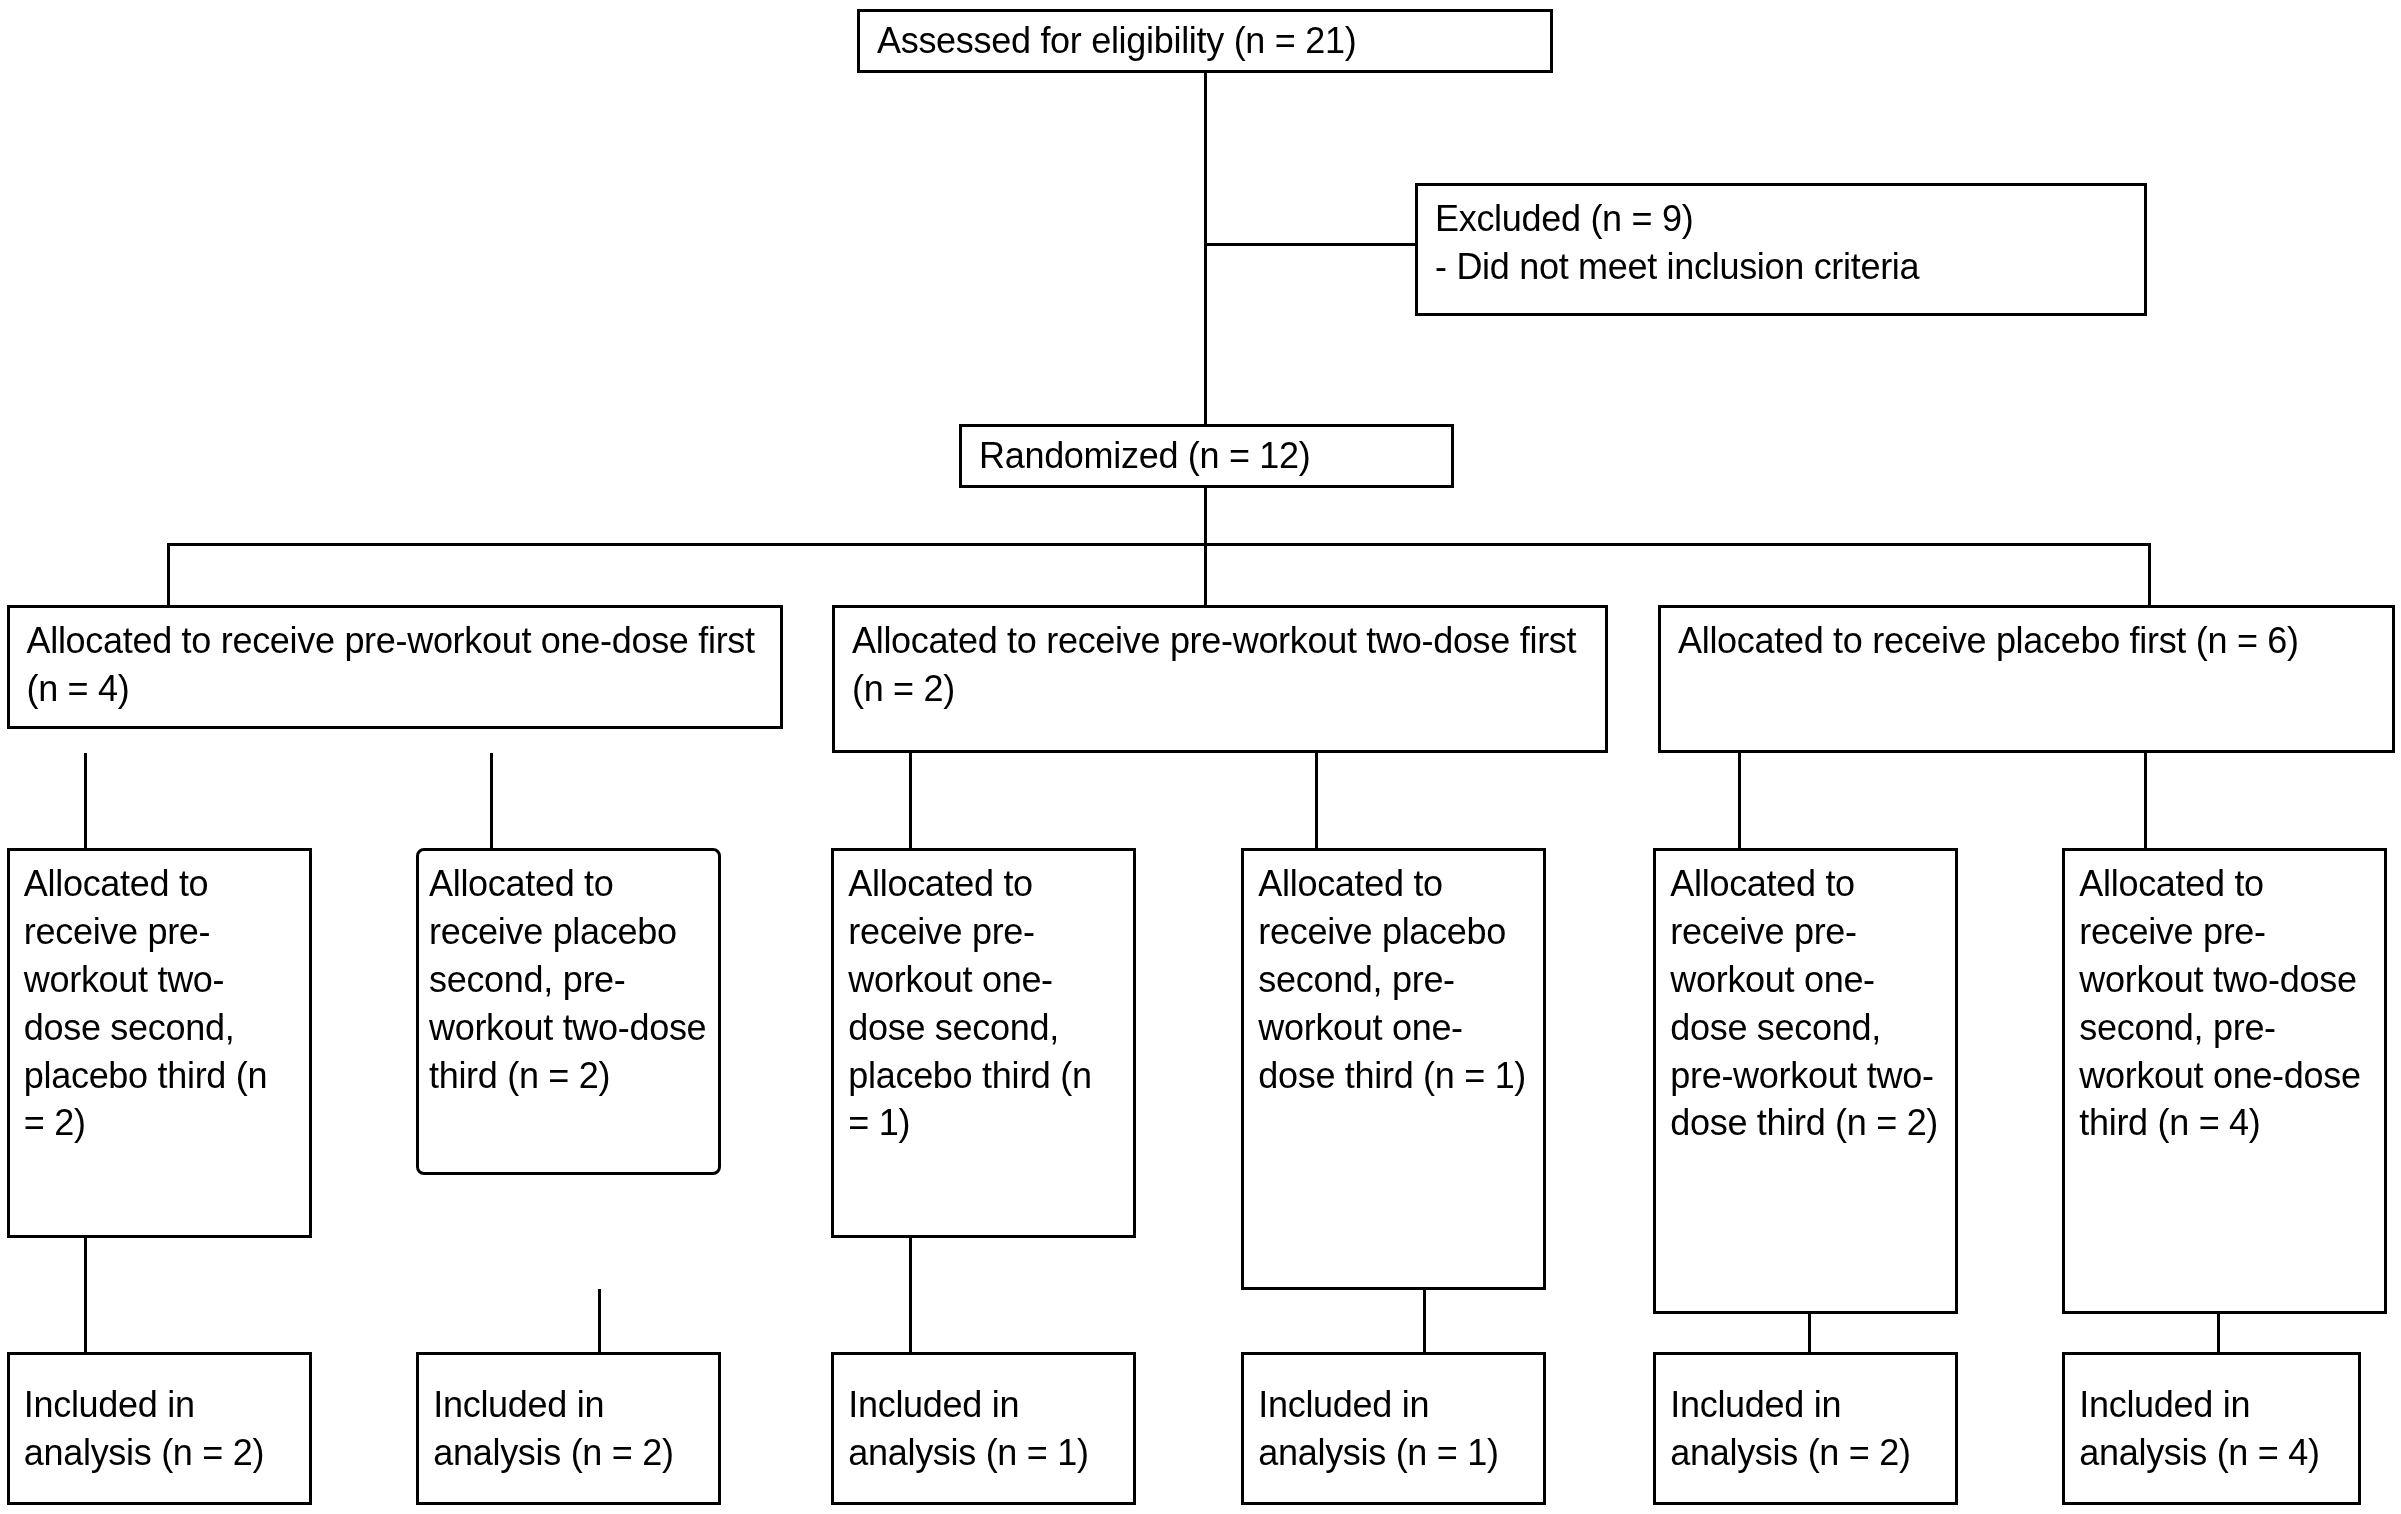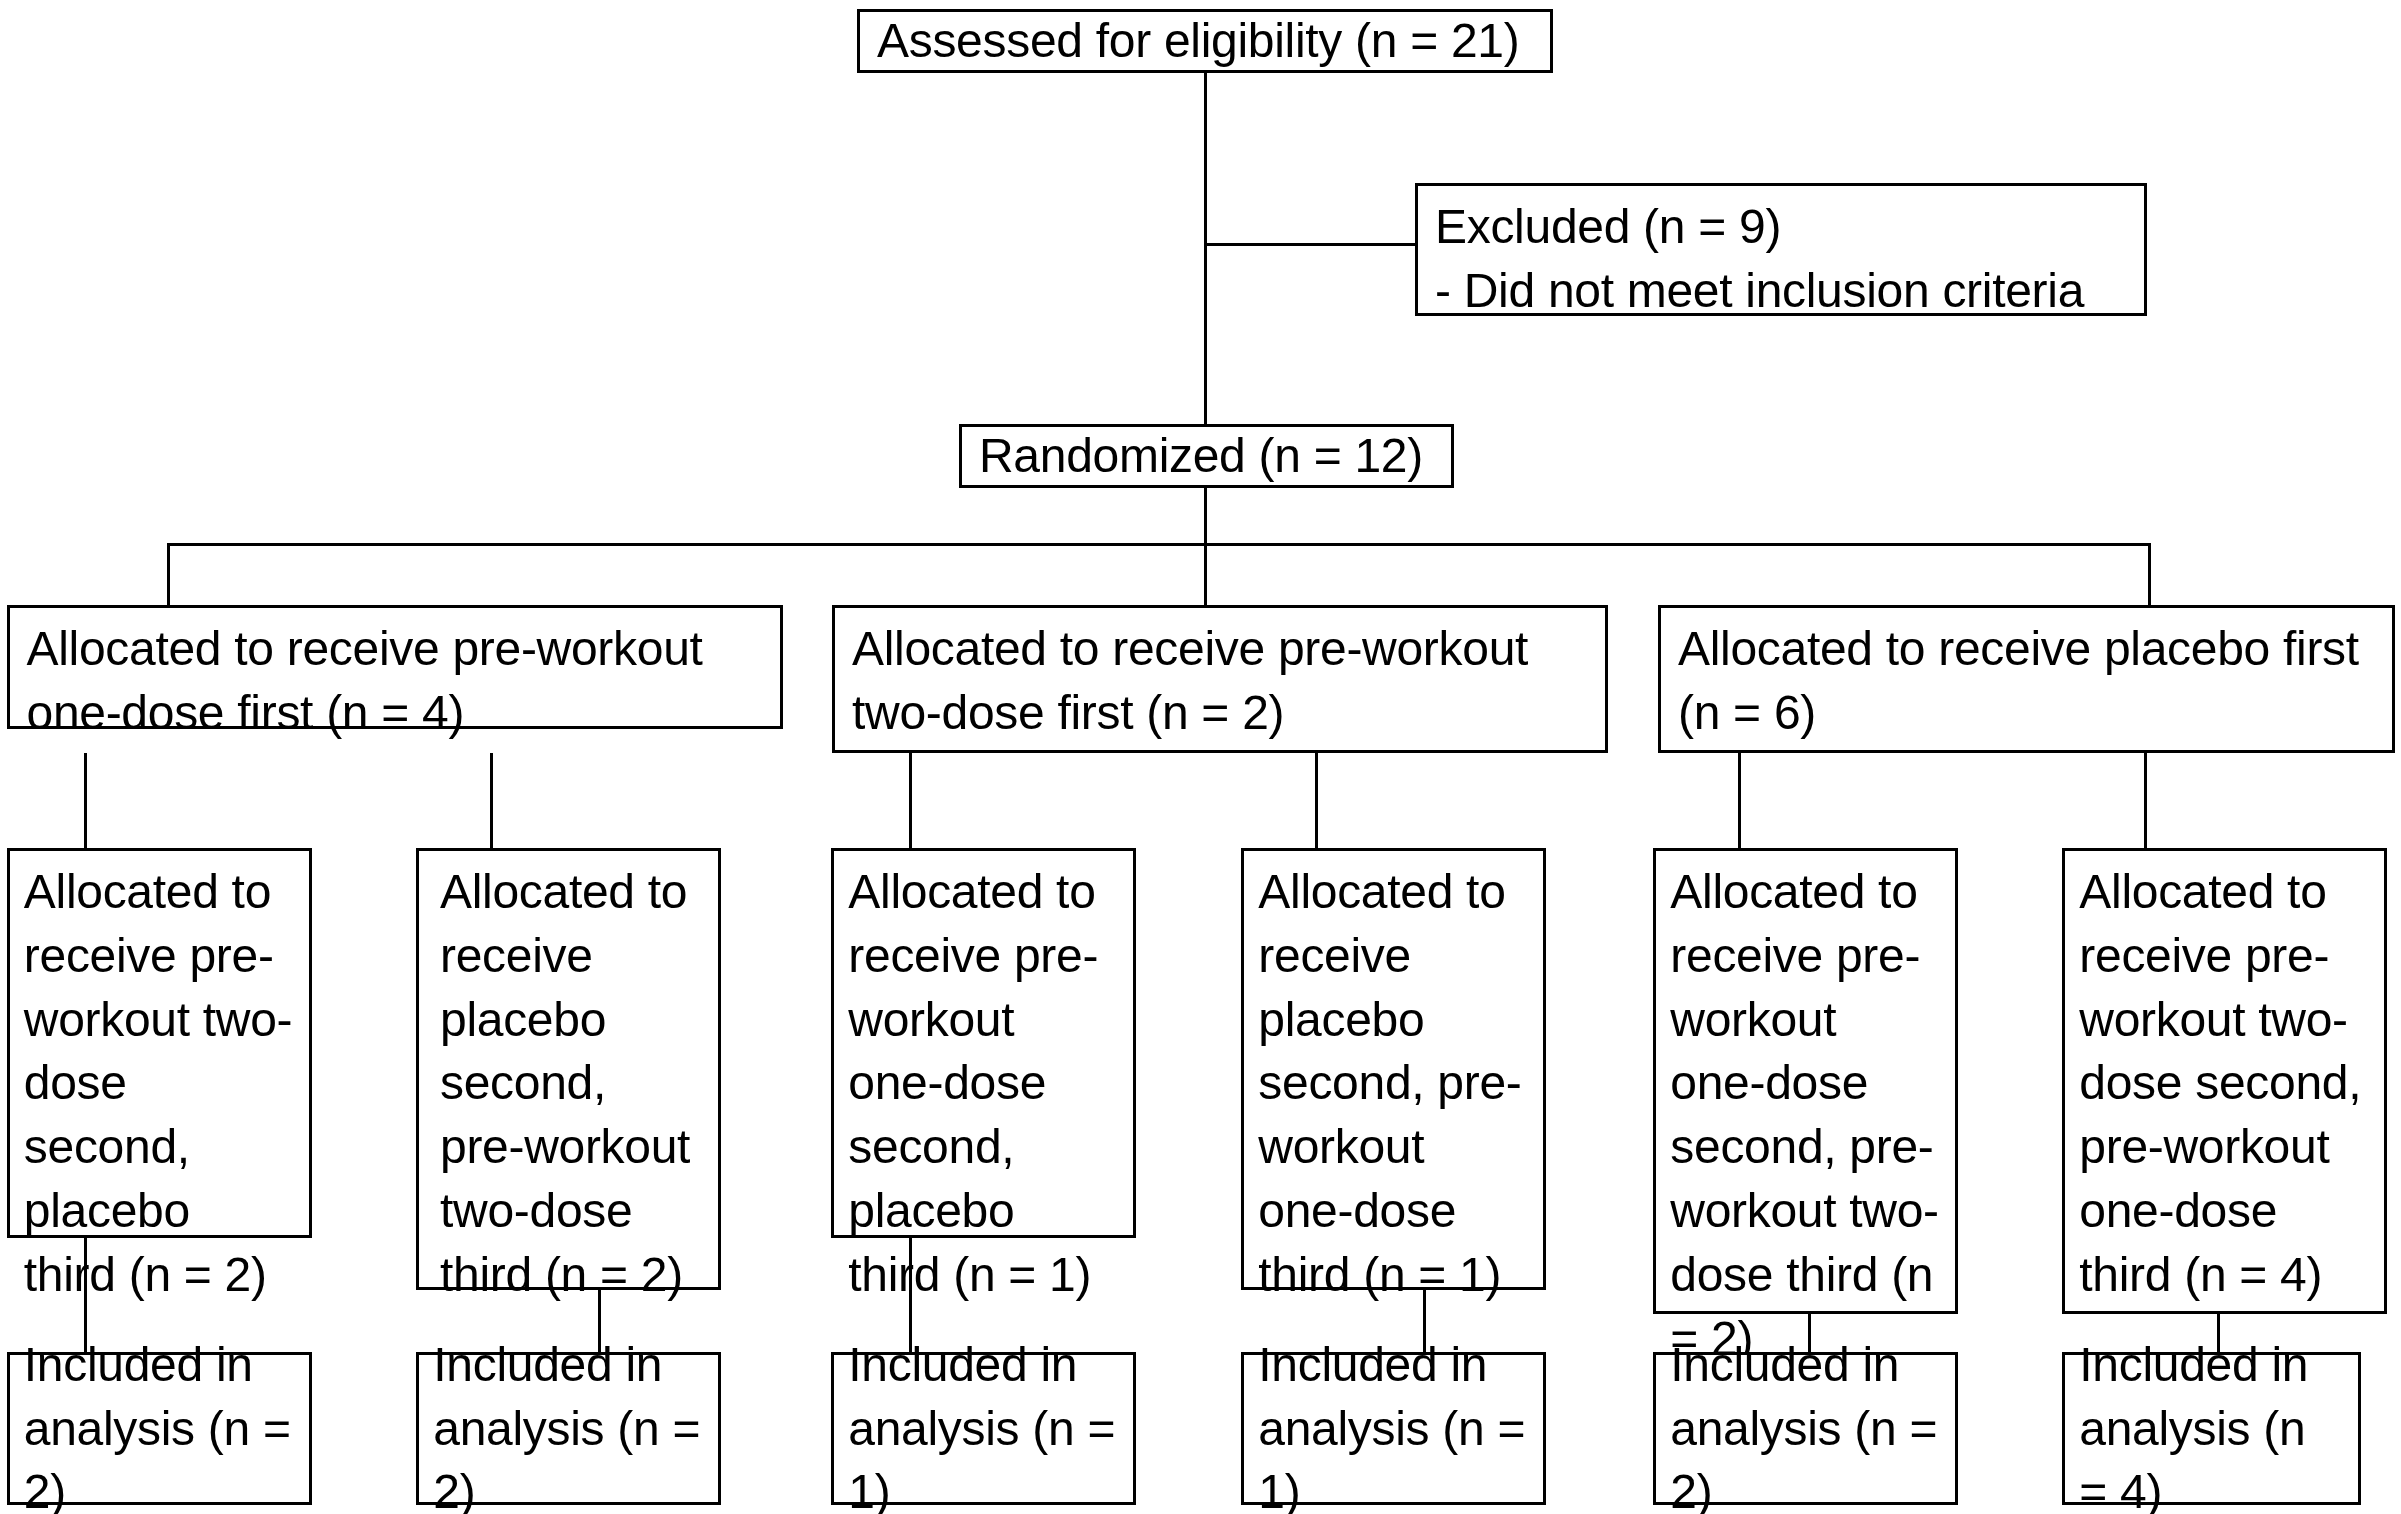--- a/index.html
+++ b/index.html
@@ -23,21 +23,21 @@
     border: 3.2px solid #000000;
     background: #ffffff;
     z-index: 2;
     display: flex;
     align-items: flex-start;
     justify-content: flex-start;
   }
   .box .txt {
     display: block;
     width: 100%;
-    font-size: 48px;
+    font-size: 36px;
     line-height: 1.33;
     letter-spacing: -0.3px;
     white-space: pre-wrap;
     word-break: normal;
   }
   
   .box.center .txt {
     text-align: left;
   }
   .box.center {
@@ -101,21 +101,21 @@
   <div class="vline" style="left:490px; top:753px; height:97px;"></div>
   <div class="vline" style="left:909px; top:753px; height:97px;"></div>
   <div class="vline" style="left:1315px; top:753px; height:97px;"></div>
   <div class="vline" style="left:1738px; top:753px; height:97px;"></div>
   <div class="vline" style="left:2144px; top:753px; height:97px;"></div>
 
   <div class="box" style="left:6.5px; top:848px; width:305px; height:390px; padding:9px 14.3px;">
     <span class="txt">Allocated to receive pre-workout two-dose second, placebo third (n = 2)</span>
   </div>
 
-  <div class="box" style="left:416px; top:848px; width:305px; height:442px; padding:9px 21px;">
+  <div class="box" style="left:416px; top:848px; width:305px; height:327px; padding:9px 10px;border-radius:8px;">
     <span class="txt">Allocated to receive placebo second, pre-workout two-dose third (n = 2)</span>
   </div>
 
   <div class="box" style="left:831px; top:848px; width:305px; height:390px; padding:9px 14.3px;">
     <span class="txt">Allocated to receive pre-workout one-dose second, placebo third (n = 1)</span>
   </div>
 
   <div class="box" style="left:1241px; top:848px; width:305px; height:442px; padding:9px 14.3px;">
     <span class="txt">Allocated to receive placebo second, pre-workout one-dose third (n = 1)</span>
   </div>

